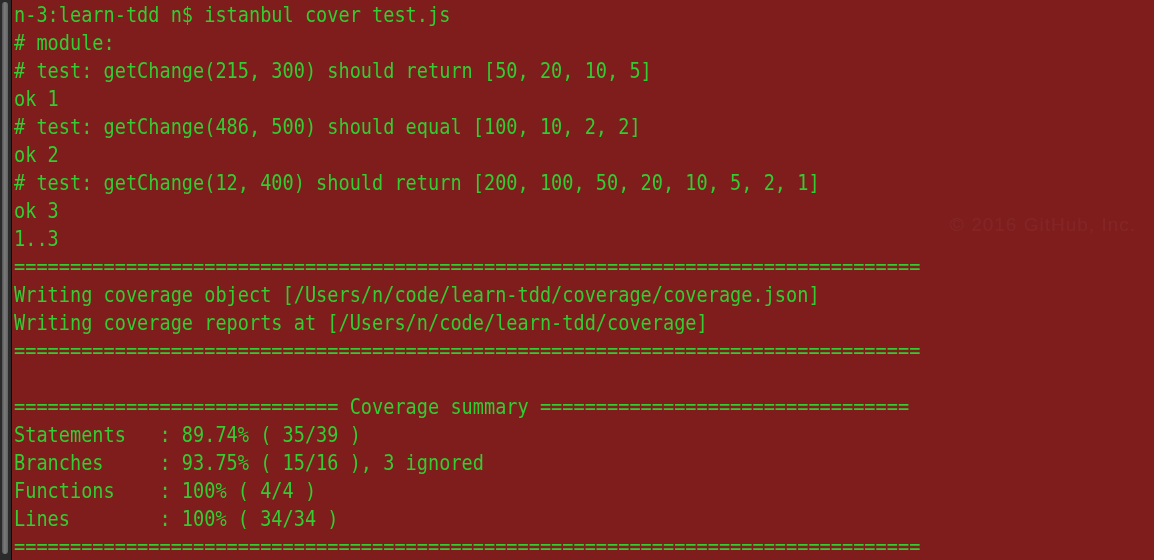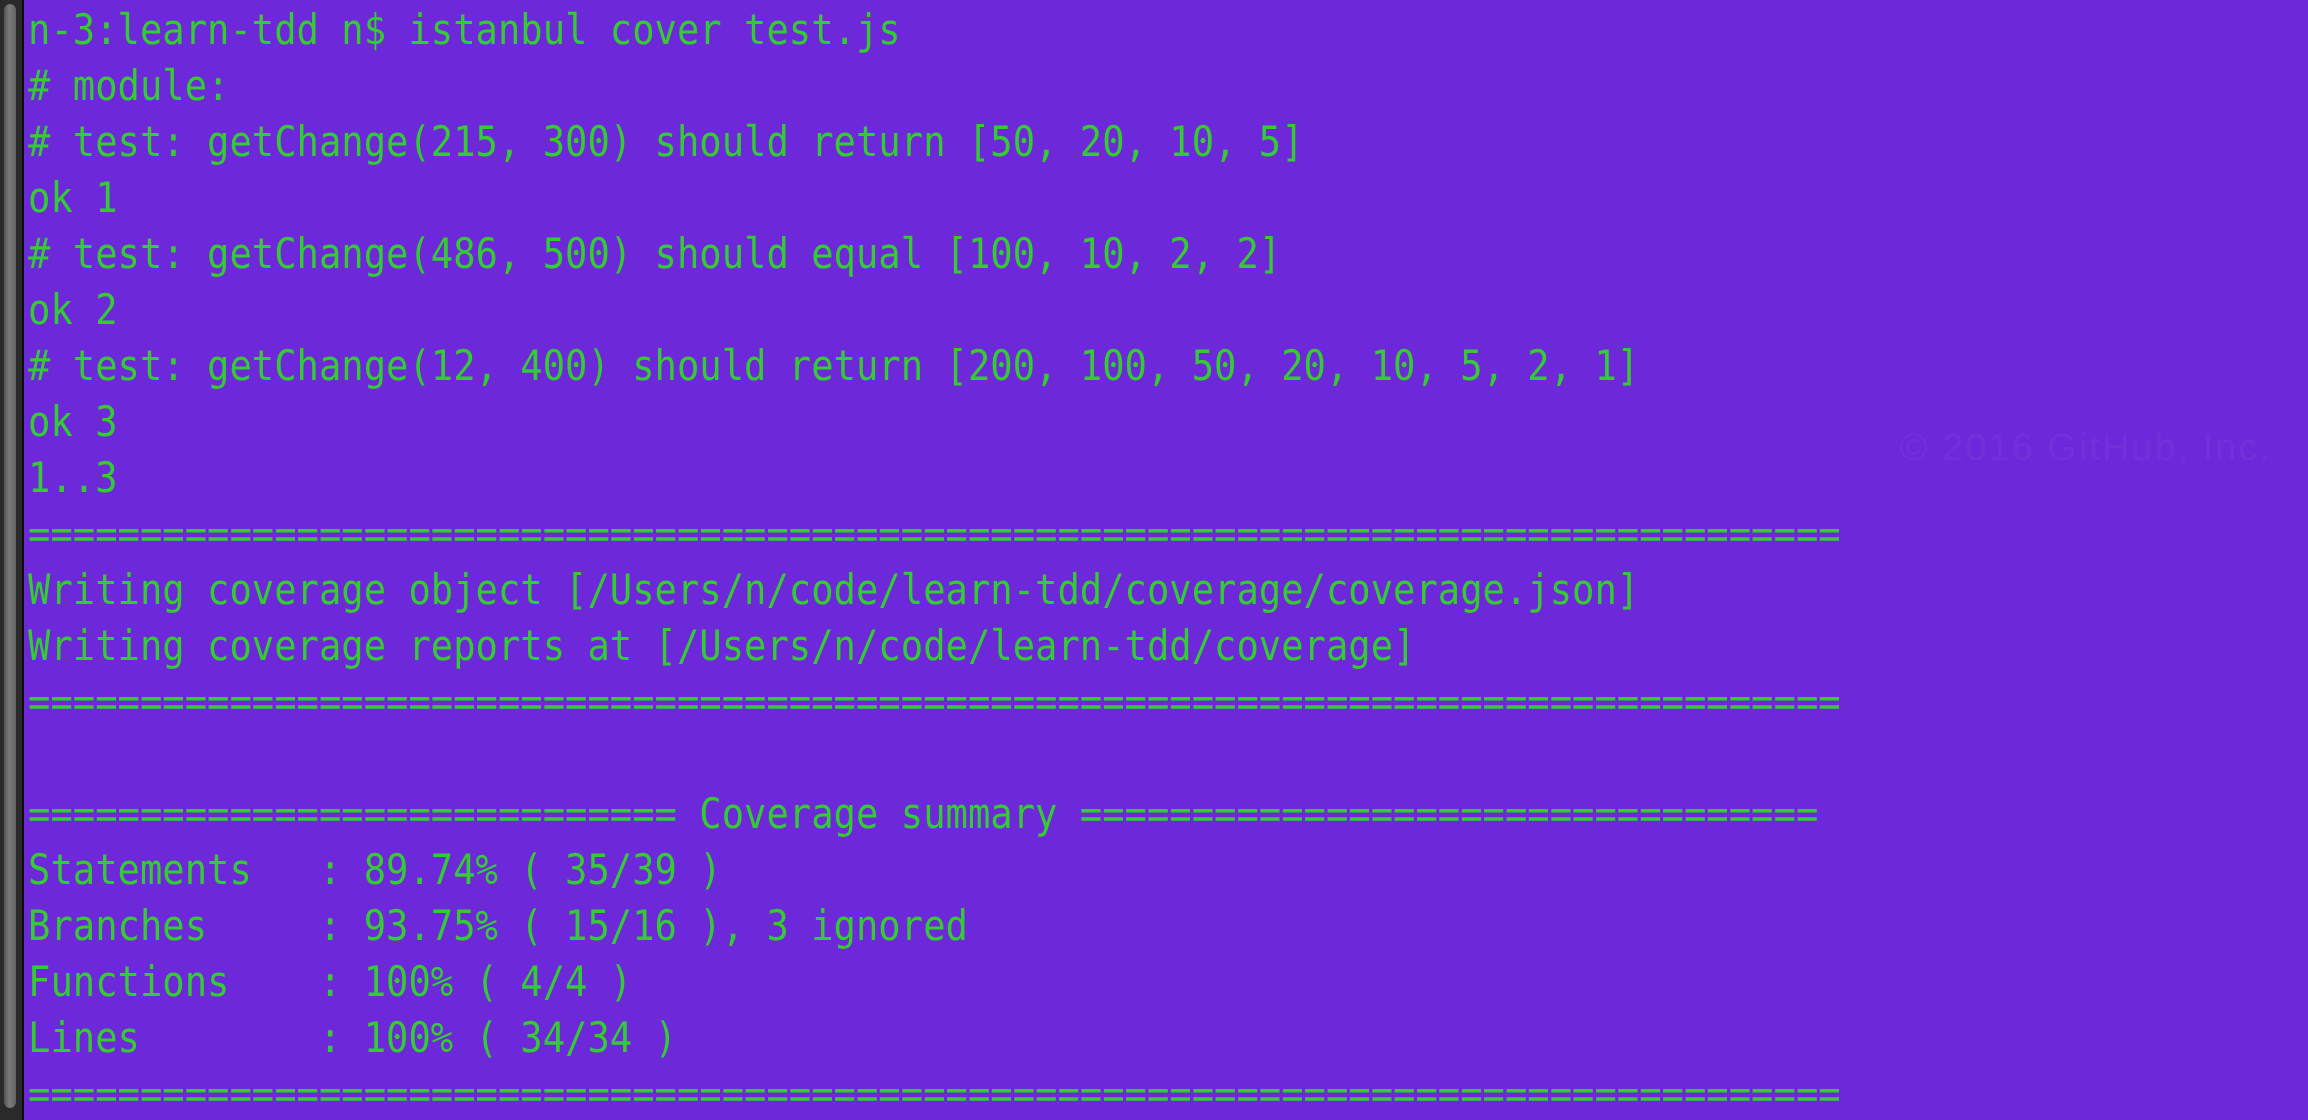--- a/index.html
+++ b/index.html
@@ -5,21 +5,21 @@
 <style>
   html, body {
     margin: 0;
     padding: 0;
     background: #1b1b1b;
   }
   #terminal {
     position: relative;
     width: 1154px;
     height: 560px;
-    background: #6d28d9;
+    background: #7f1d1d;
     overflow: hidden;
     font-family: "DejaVu Sans Mono", "Liberation Mono", monospace;
   }
 
   
   #scrollbar-track {
     position: absolute;
     left: 0;
     top: 0;
     width: 12px;

